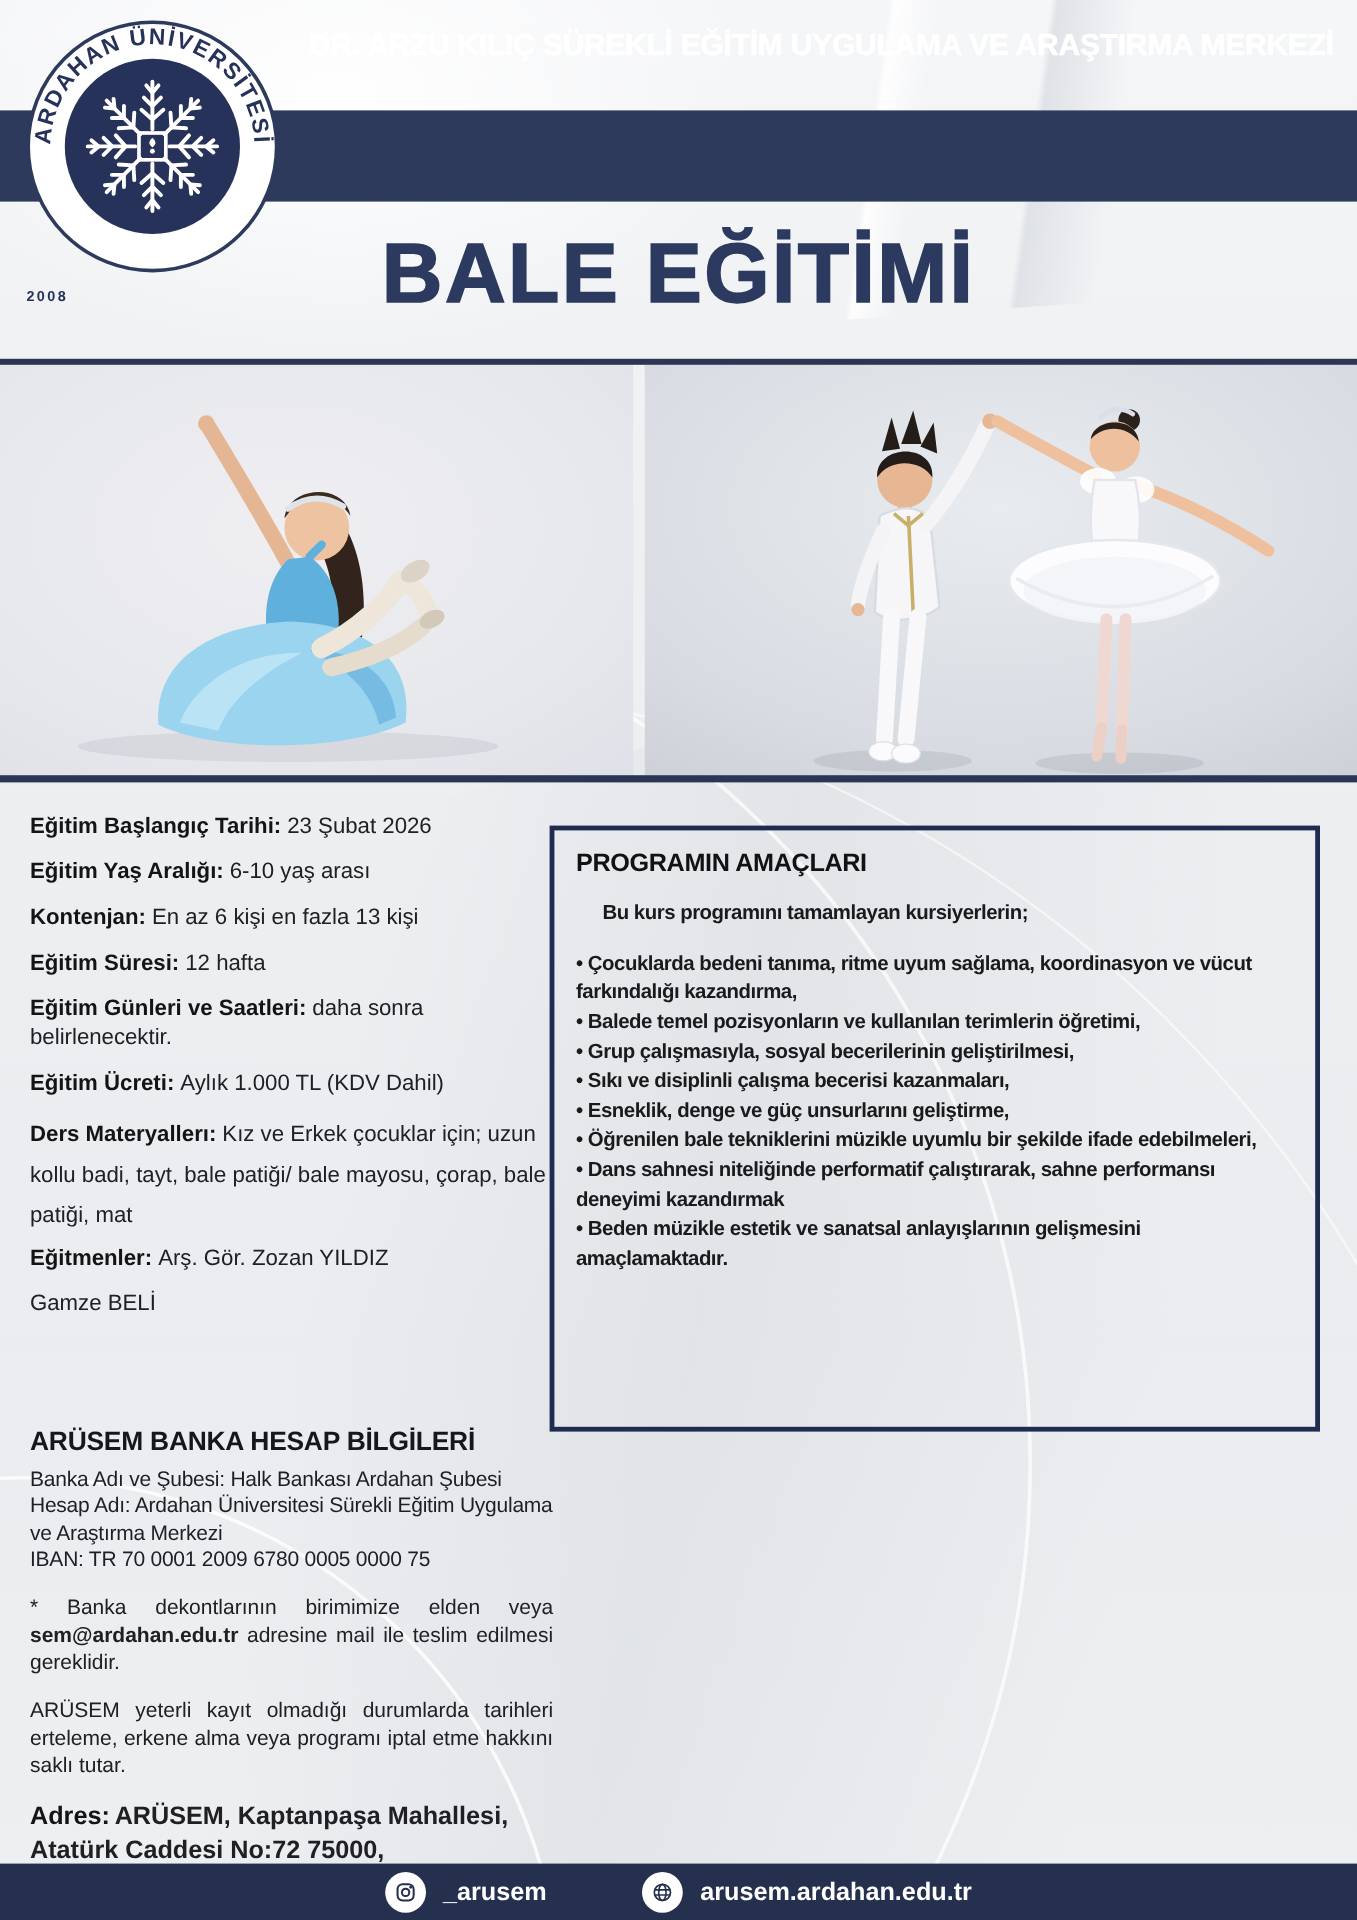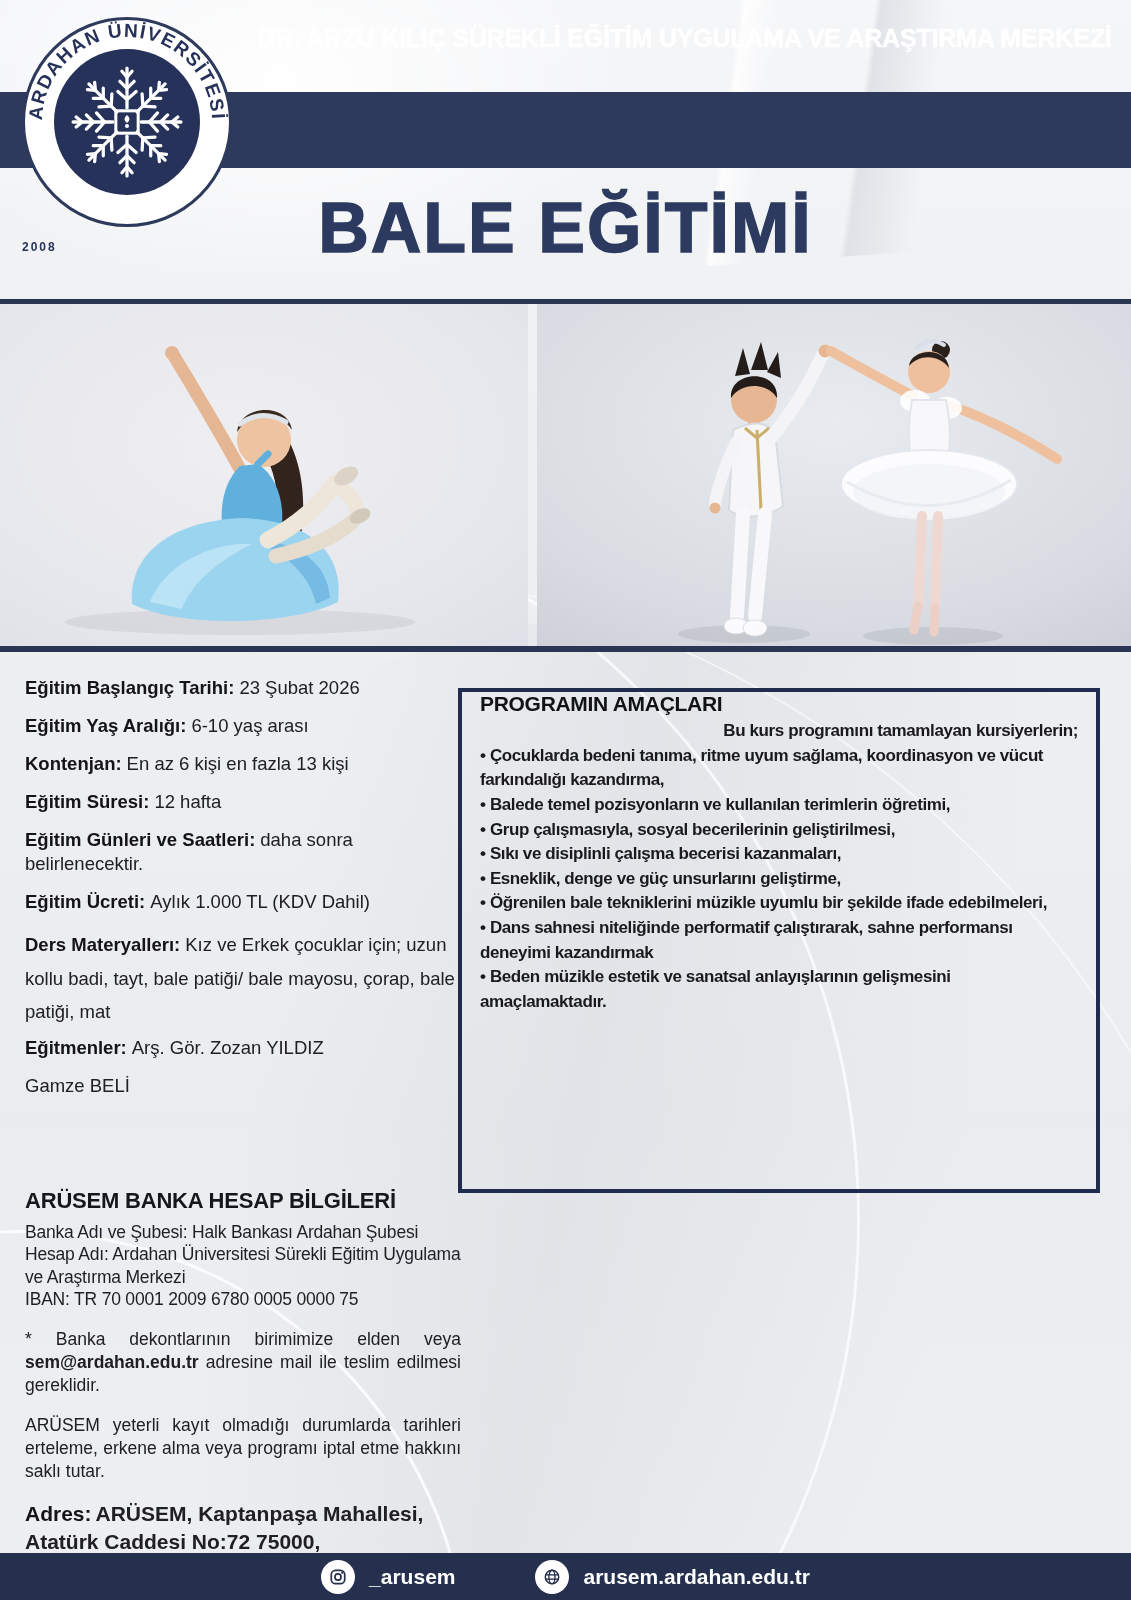--- a/index.html
+++ b/index.html
@@ -59,24 +59,24 @@
   
   .details{position:absolute;left:25px;top:676px;width:434px;z-index:1;}
   .drow{margin:0 0 14px 0;font-size:18.5px;line-height:1.3;color:#202024;font-weight:500;}
   .drow .dlabel{font-weight:800;color:#141417;margin-right:5px;}
   .drow .dlabel:empty{margin-right:0;}
   .drow.loose{line-height:1.8;margin-bottom:8px;}
 
   
   .program-box{
     position:absolute;left:458px;top:688px;width:642px;height:505px;z-index:1;
-    border:4px solid #202b50;padding:0 18px;background:transparent;
+    border:4px solid #202b50;padding:16px 18px;background:transparent;
   }
   .program-heading{margin:0 0 3px 0;font-size:21px;font-weight:800;color:#121215;letter-spacing:-0.3px;}
-  .program-intro{margin:0;padding-left:5px;text-align:right;}
+  .program-intro{margin:17px;padding-left:5px;}
   .program-text{font-size:17px;font-weight:700;color:#1a1a1d;line-height:1.45;letter-spacing:-0.4px;}
   .bullet{margin:0;}
   .bullet::before{content:"• ";}
 
   
   .bank{position:absolute;left:25px;top:1150px;width:436px;z-index:1;margin-top:38px;}
   .bank-heading{margin:0 0 7px 0;font-size:22px;font-weight:800;color:#14171c;letter-spacing:-0.2px;}
   .bank-line{margin:0;font-size:17.5px;font-weight:400;line-height:1.28;color:#1c1f24;letter-spacing:-0.2px;}
   .note{margin:17px 0 0 0;font-size:17.5px;font-weight:500;line-height:1.32;color:#202024;text-align:justify;}
   .note .email{font-weight:800;}

